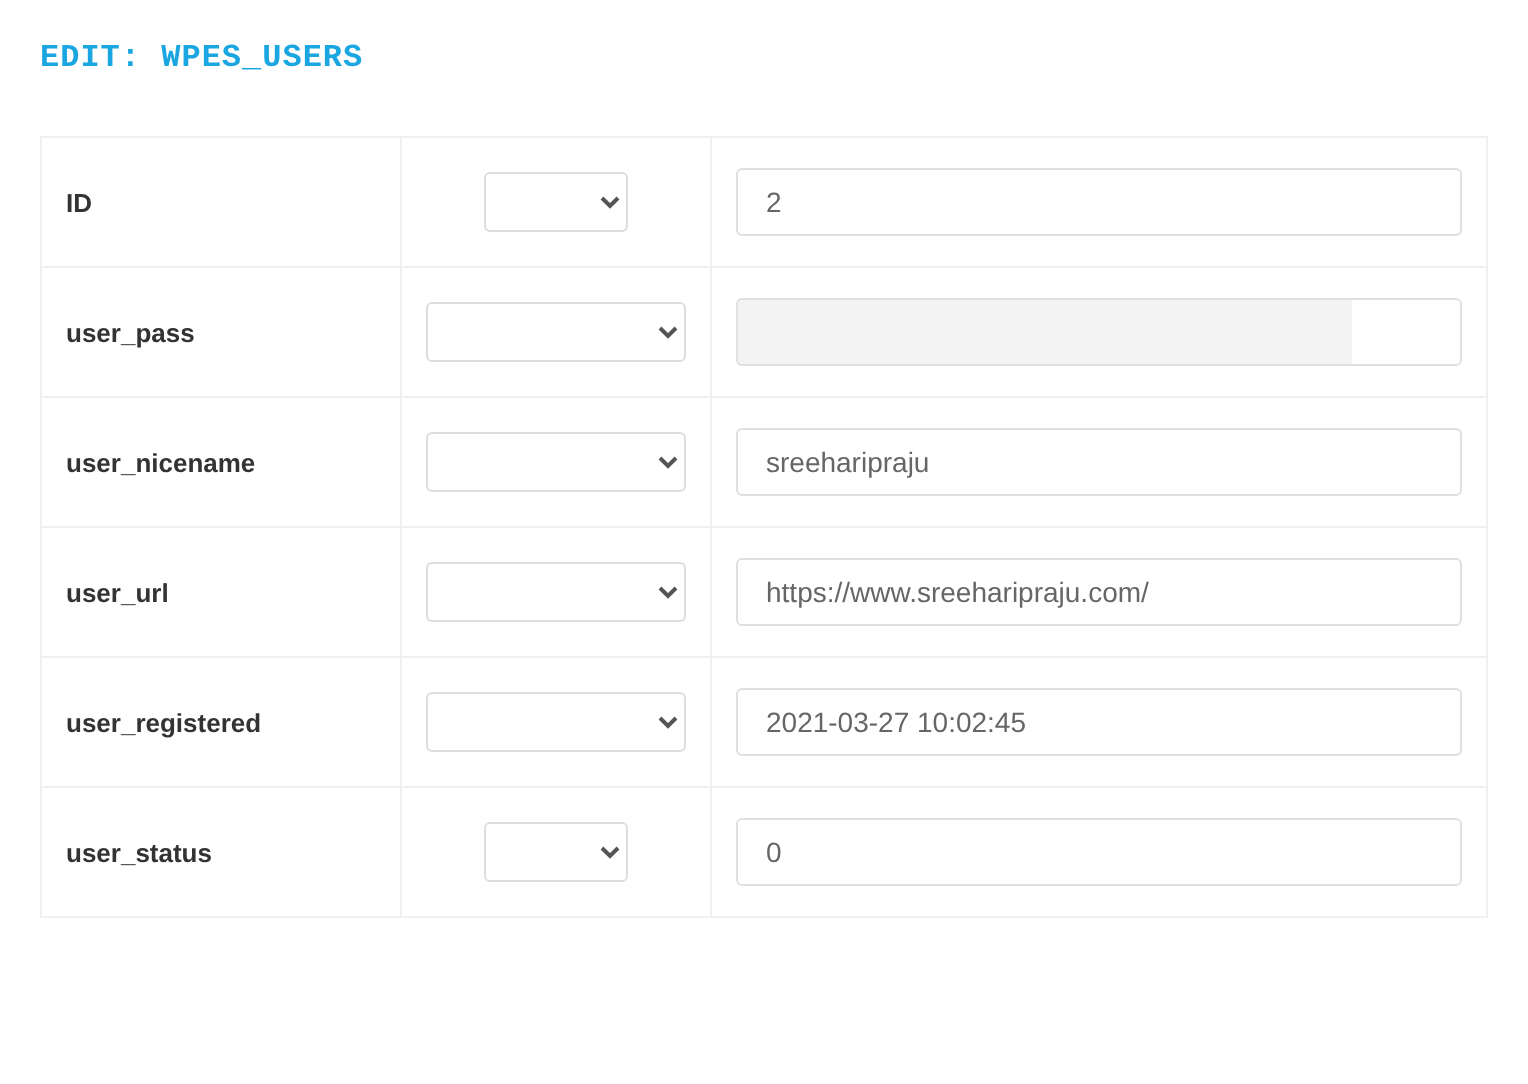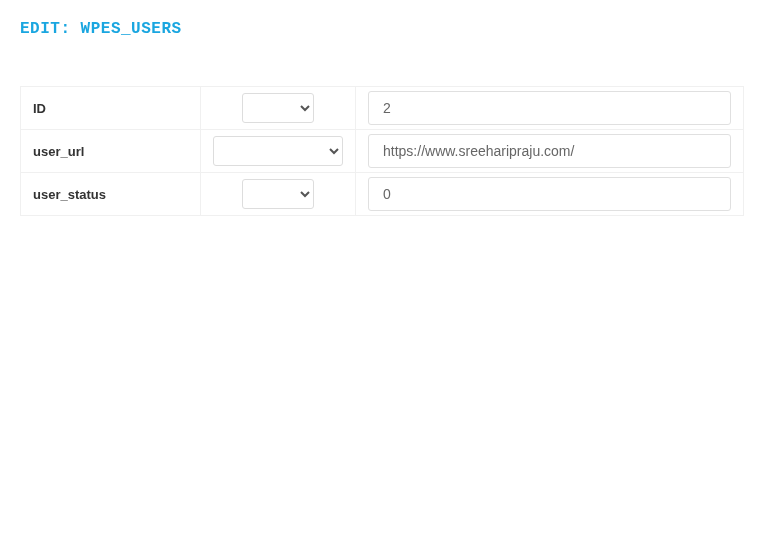--- a/index.html
+++ b/index.html
@@ -8,35 +8,35 @@
       background: #ffffff;
       width: 764px;
       padding: 20px;
       color: #333;
     }
     .page-title {
       color: #1aa6e0;
       font-size: 16px;
       font-weight: bold;
       letter-spacing: 0.5px;
-      margin-bottom: 48px;
+      margin-bottom: 30px;
       font-family: 'Courier New', monospace;
     }
     .form-table {
       width: 100%;
       border-collapse: collapse;
     }
     .form-table tr {
       border-bottom: 1px solid #f0f0f0;
     }
     .form-table tr:first-child {
       border-top: 1px solid #f0f0f0;
     }
     .form-table td {
-      padding: 4px 12px;
+      padding: 15px 12px;
       vertical-align: middle;
     }
     .label-cell {
       width: 180px;
       font-weight: bold;
       font-size: 13px;
       color: #333;
       border-left: 1px solid #f0f0f0;
       border-right: 1px solid #f0f0f0;
     }
@@ -107,23 +107,38 @@
 <h1 class="page-title">EDIT: WPES_USERS</h1>
 
 <table class="form-table">
   <tbody>
     <tr>
       <td class="label-cell"><span>ID</span></td>
       <td class="select-cell"><select class="op-select"><option></option></select></td>
       <td class="value-cell"><input type="text" class="value-input" value="2" style=""></td>
     </tr>
     <tr>
+      <td class="label-cell"><span>user_pass</span></td>
+      <td class="select-cell wide"><select class="op-select wide"><option></option></select></td>
+      <td class="value-cell"><input type="text" class="value-input redacted" value="" style=""></td>
+    </tr>
+    <tr>
+      <td class="label-cell"><span>user_nicename</span></td>
+      <td class="select-cell wide"><select class="op-select wide"><option></option></select></td>
+      <td class="value-cell"><input type="text" class="value-input" value="sreeharipraju" style=""></td>
+    </tr>
+    <tr>
       <td class="label-cell"><span>user_url</span></td>
       <td class="select-cell wide"><select class="op-select wide"><option></option></select></td>
       <td class="value-cell"><input type="text" class="value-input" value="https://www.sreeharipraju.com/" style=""></td>
+    </tr>
+    <tr>
+      <td class="label-cell"><span>user_registered</span></td>
+      <td class="select-cell wide"><select class="op-select wide"><option></option></select></td>
+      <td class="value-cell"><input type="text" class="value-input" value="2021-03-27 10:02:45" style=""></td>
     </tr>
     <tr>
       <td class="label-cell"><span>user_status</span></td>
       <td class="select-cell"><select class="op-select"><option></option></select></td>
       <td class="value-cell"><input type="text" class="value-input" value="0" style=""></td>
     </tr>
   </tbody>
 </table>
 
 </body></html>

